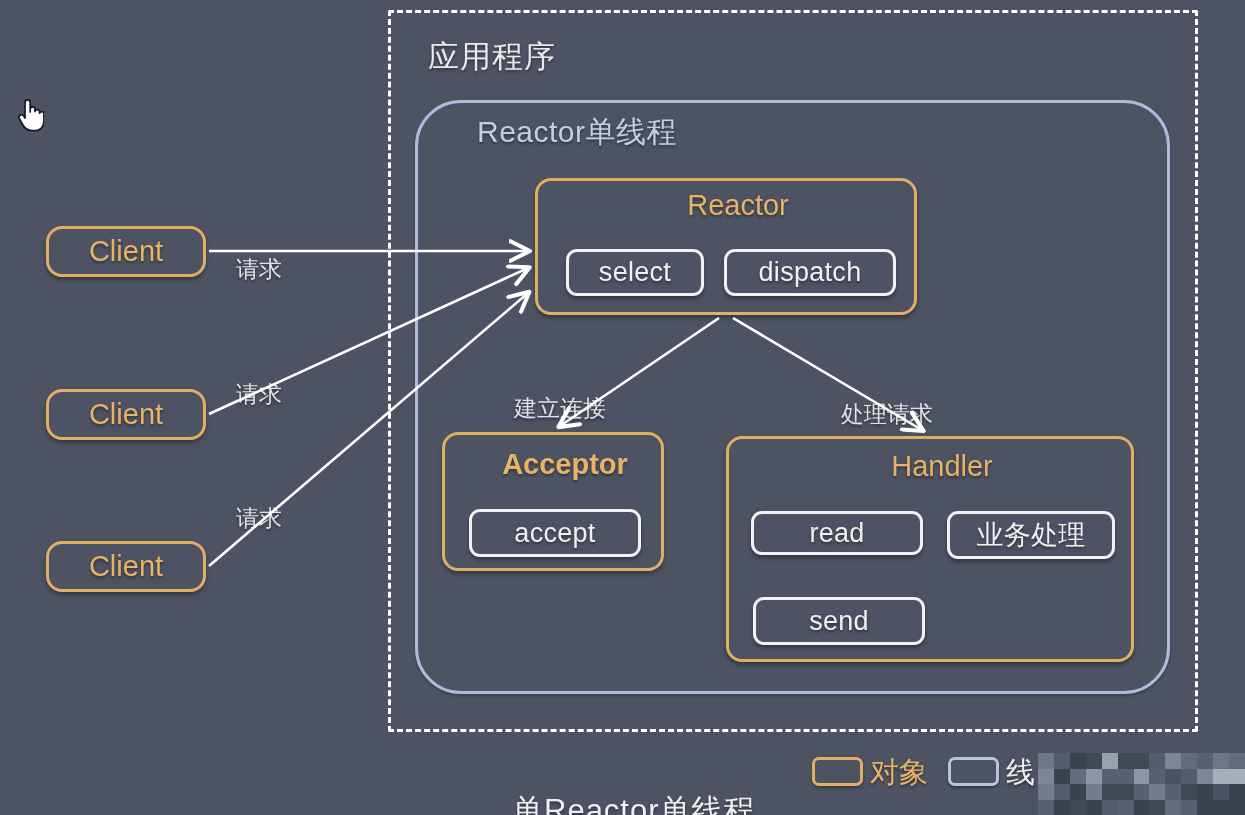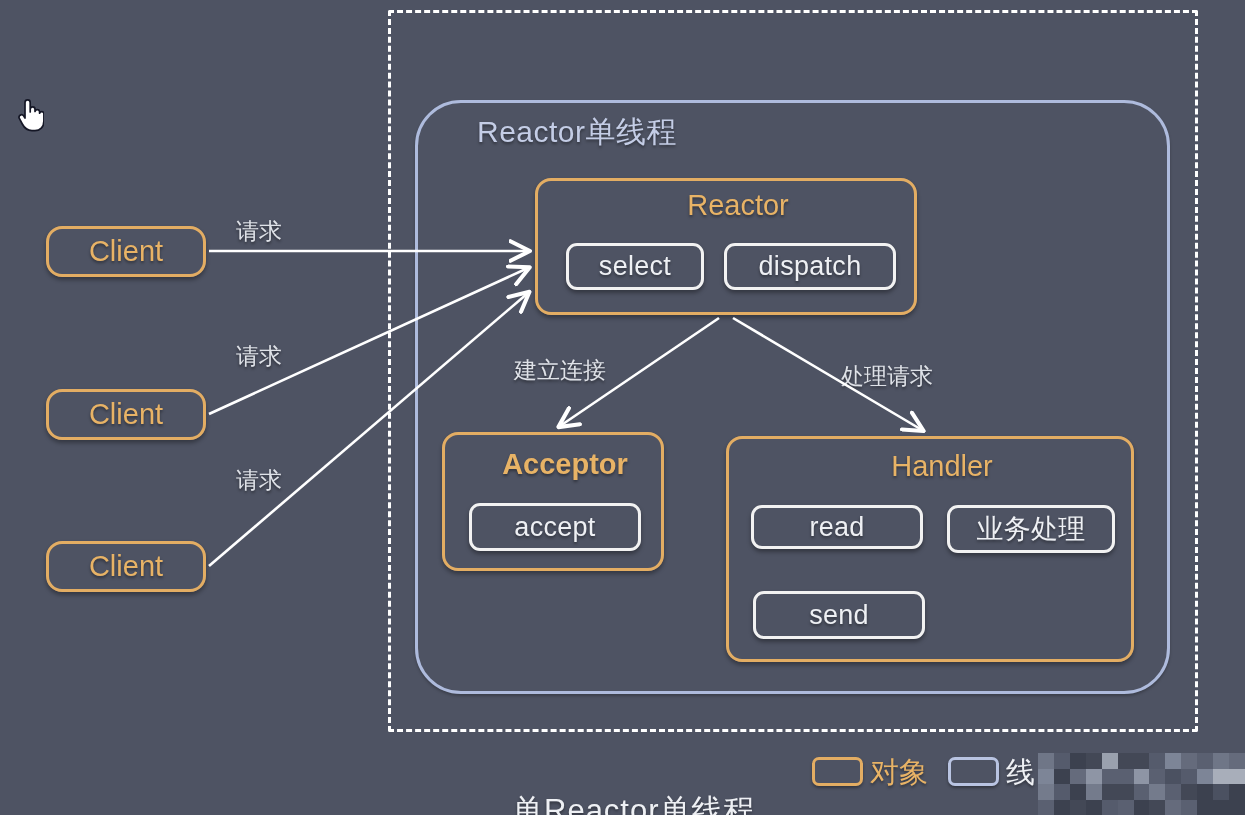--- a/index.html
+++ b/index.html
@@ -26,21 +26,21 @@
   }
   .obj-box{
     border:3px solid #e3ad63;
     border-radius:16px;
     box-shadow:0 3px 4px rgba(0,0,0,.33);
   }
   .inner-box{
     border:3px solid #f2f2f2;
     border-radius:11px;
     box-shadow:0 3px 4px rgba(0,0,0,.35);
-    display:flex;align-items:center;justify-content:center;
+    display:flex;align-items:center;justify-content:center;margin-top:6px;
   }
 
   
   .lbl{position:absolute;white-space:nowrap;}
   .app-title{
     color:#e9eaee;font-size:31px;letter-spacing:1px;
     text-shadow:0 2px 3px rgba(0,0,0,.4);
   }
   .thread-title{
     color:#c4cde6;font-size:30px;letter-spacing:.5px;
@@ -55,20 +55,21 @@
     color:#eef0f4;font-size:27px;letter-spacing:.3px;
     text-shadow:0 2px 3px rgba(0,0,0,.4);
   }
   .client-text{
     color:#e8b366;font-size:29px;
     text-shadow:0 2px 3px rgba(0,0,0,.4);
   }
   .edge-lbl{
     color:#dfe2e8;font-size:23px;
     text-shadow:0 2px 3px rgba(0,0,0,.45);
+    margin-top:38px;
   }
   .caption{
     color:#eef0f4;font-size:31px;letter-spacing:1px;
     text-shadow:0 2px 3px rgba(0,0,0,.4);
   }
   .legend-lbl-obj{
     color:#e8b366;font-size:29px;
     text-shadow:0 2px 3px rgba(0,0,0,.4);
   }
   .legend-lbl-thread{
@@ -92,20 +93,21 @@
   .mosaic i{display:block;}
 
   .cursor{position:absolute;}
 </style>
 </head>
 <body>
 
 <div id="stage">
 
   <div class="box app-dashed" style="left:388px;top:10px;width:810px;height:722px;"></div>
+  <div class="lbl app-title" style="left:428px;top:36px;">应用程序</div>
 
   <div class="box thread-box" style="left:415px;top:100px;width:755px;height:594px;"></div>
   <div class="lbl thread-title" style="left:477px;top:112px;">Reactor单线程</div>
 
   <div class="box obj-box" style="left:46px;top:226px;width:160px;height:51px;display:flex;align-items:center;justify-content:center;">
     <span class="client-text">Client</span>
   </div>
   <div class="lbl edge-lbl" style="left:236px;top:216px;">请求</div>
 
   <div class="box obj-box" style="left:46px;top:389px;width:160px;height:51px;display:flex;align-items:center;justify-content:center;">

